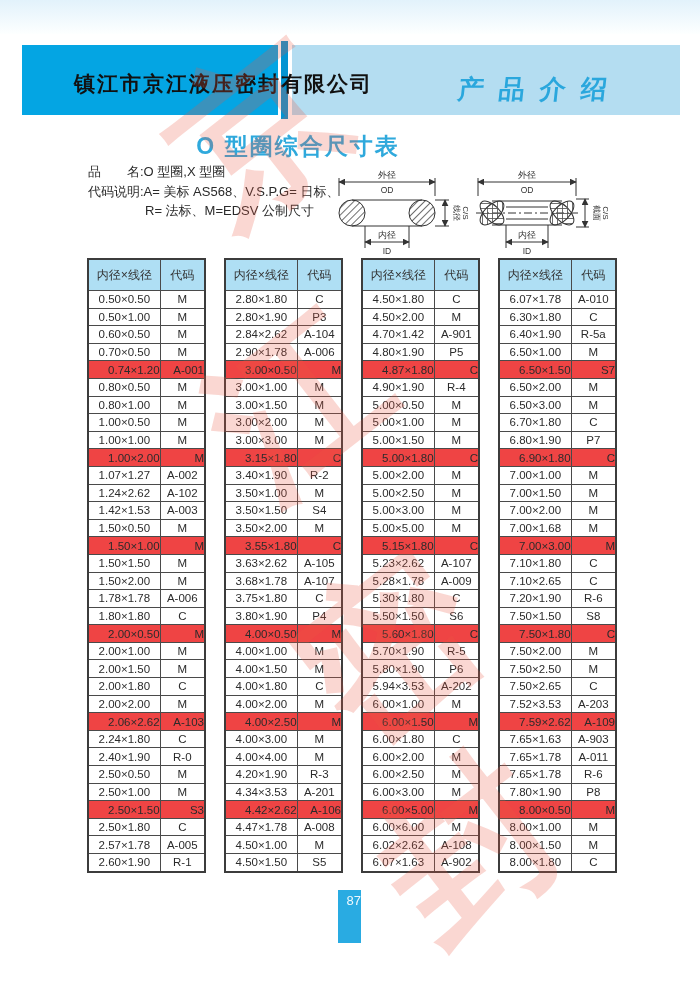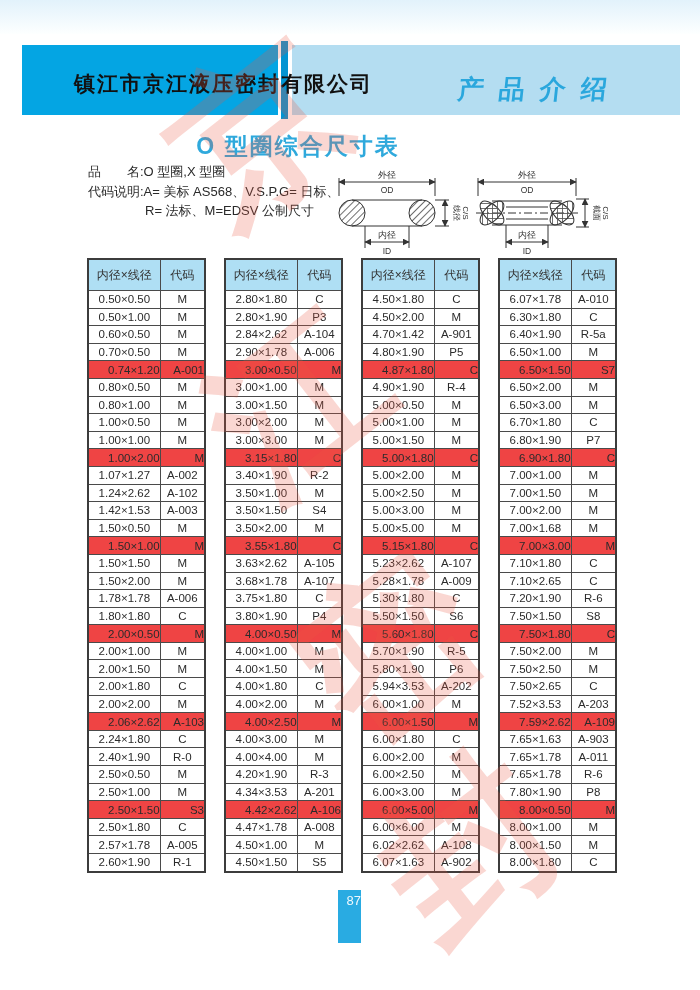--- a/index.html
+++ b/index.html
@@ -29,21 +29,21 @@
     font-size:13px;line-height:19.5px;color:#2a2a2a;}
   .info .indent{margin-left:57px;}
   
   .diagrams{position:absolute;left:330px;top:168px;width:370px;height:92px;}
   .diagrams text{font-family:"Liberation Sans",sans-serif;fill:#333;}
   
   .table-wrap{position:absolute;left:87px;top:258px;width:530px;display:flex;gap:18px;z-index:2;}
   table.grp{border-collapse:collapse;border:2px solid #3c3c3c;table-layout:fixed;background:#fff;}
   table.grp th{
     width:73px;height:30px;background:#afdff4;border:1px solid #4a4a4a;
-    font-size:12px;font-weight:normal;color:#333;text-align:center;padding:0;}
+    font-size:12px;font-weight:normal;color:#333;text-align:center;padding:0;font-family:Liberation Mono, monospace;}
   table.grp th.code-h{width:45px;margin-left:24px;}
   table.grp td{
     height:16.6px;border:1px solid #4a4a4a;font-size:11.5px;color:#2b2b2b;
     text-align:center;padding:0;white-space:nowrap;}
   table.grp tr.hl td{background:#ef4444;text-align:right;}
   
   .watermark{position:absolute;left:0;top:0;width:700px;height:990px;
     pointer-events:none;z-index:6;}
   .watermark span{position:absolute;
     font-family:"Liberation Serif","DejaVu Serif",serif;font-weight:bold;

